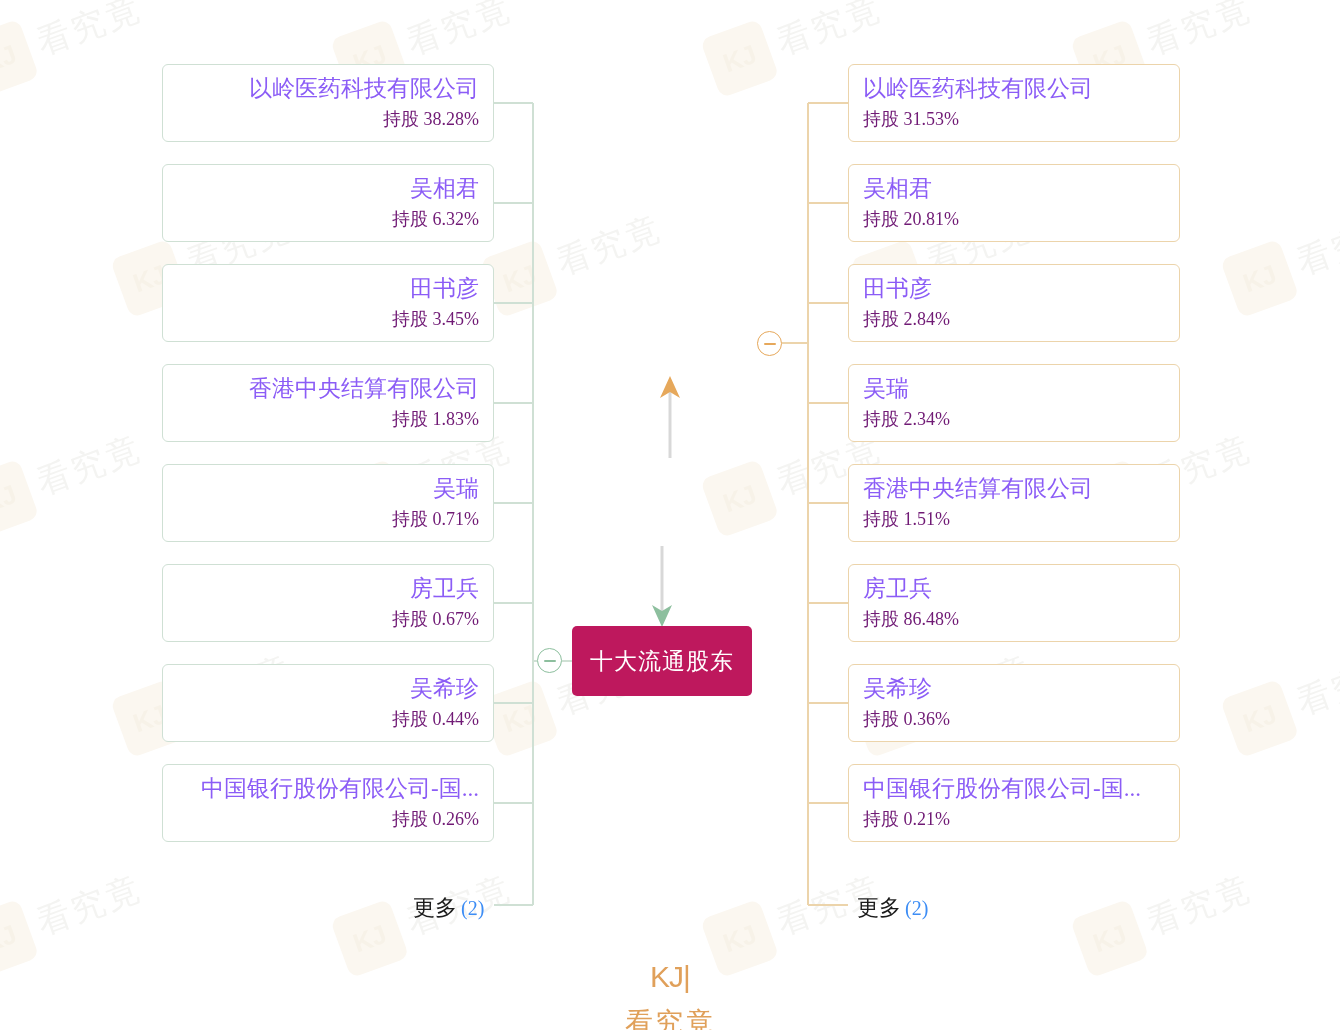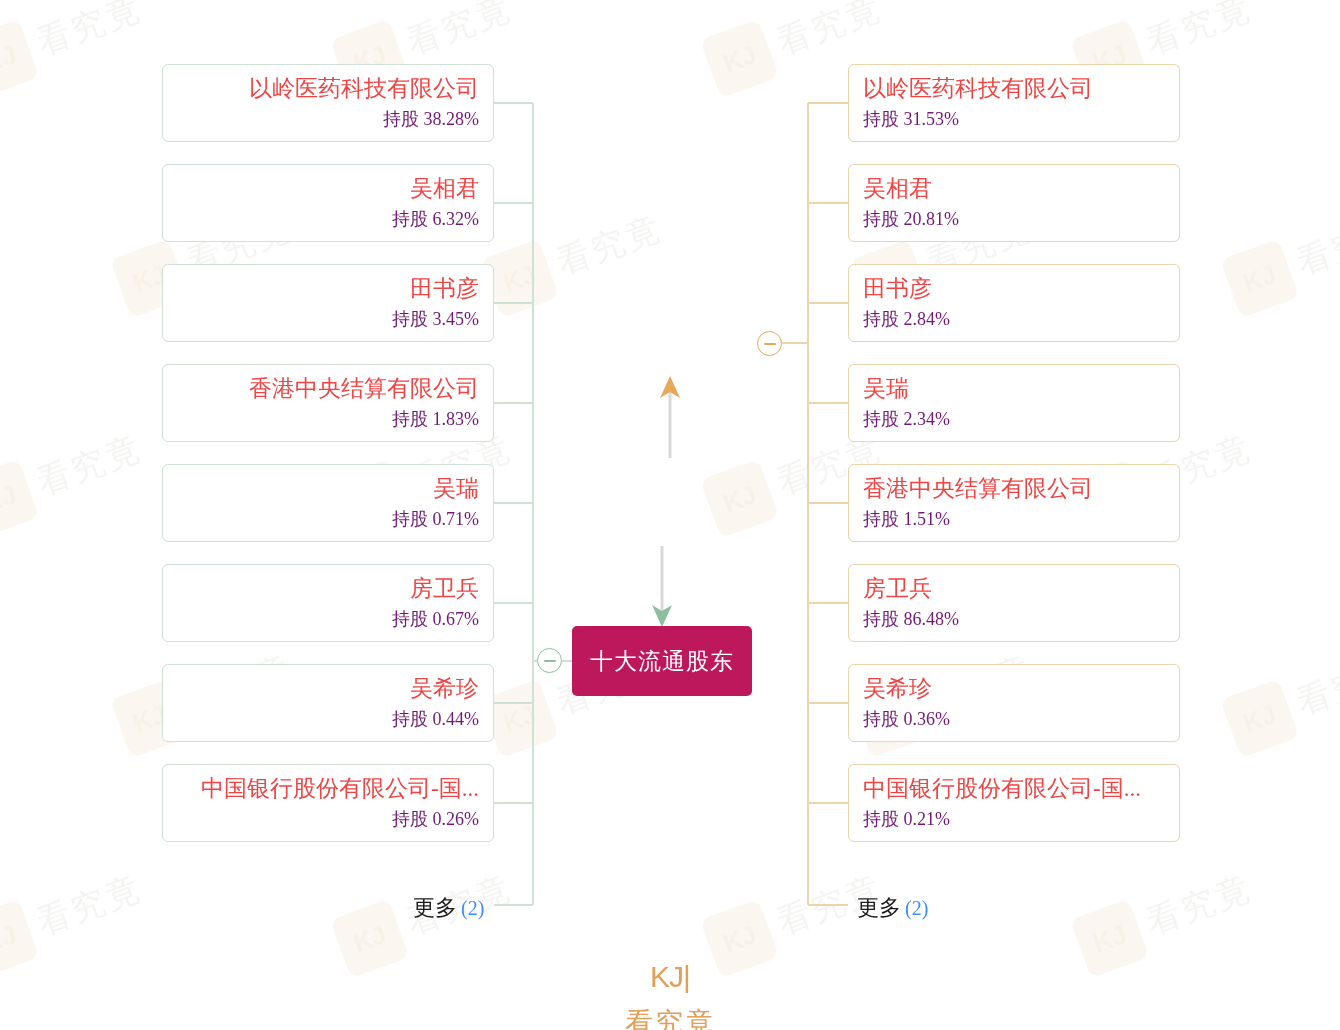--- a/index.html
+++ b/index.html
@@ -70,21 +70,21 @@
     align-items: flex-end;
     text-align: right;
   }
   .leaf-card.right {
     border: 1.6px solid #ecd4ab;
     align-items: flex-start;
     text-align: left;
   }
   .leaf-name {
     font-size: 23px;
-    color: #ef4444;
+    color: #8b5cf6;
     line-height: 1.25;
     white-space: nowrap;
   }
   .leaf-share {
     font-size: 18px;
     color: #701a75;
     line-height: 1.3;
     margin-top: 4px;
     white-space: nowrap;
   }

